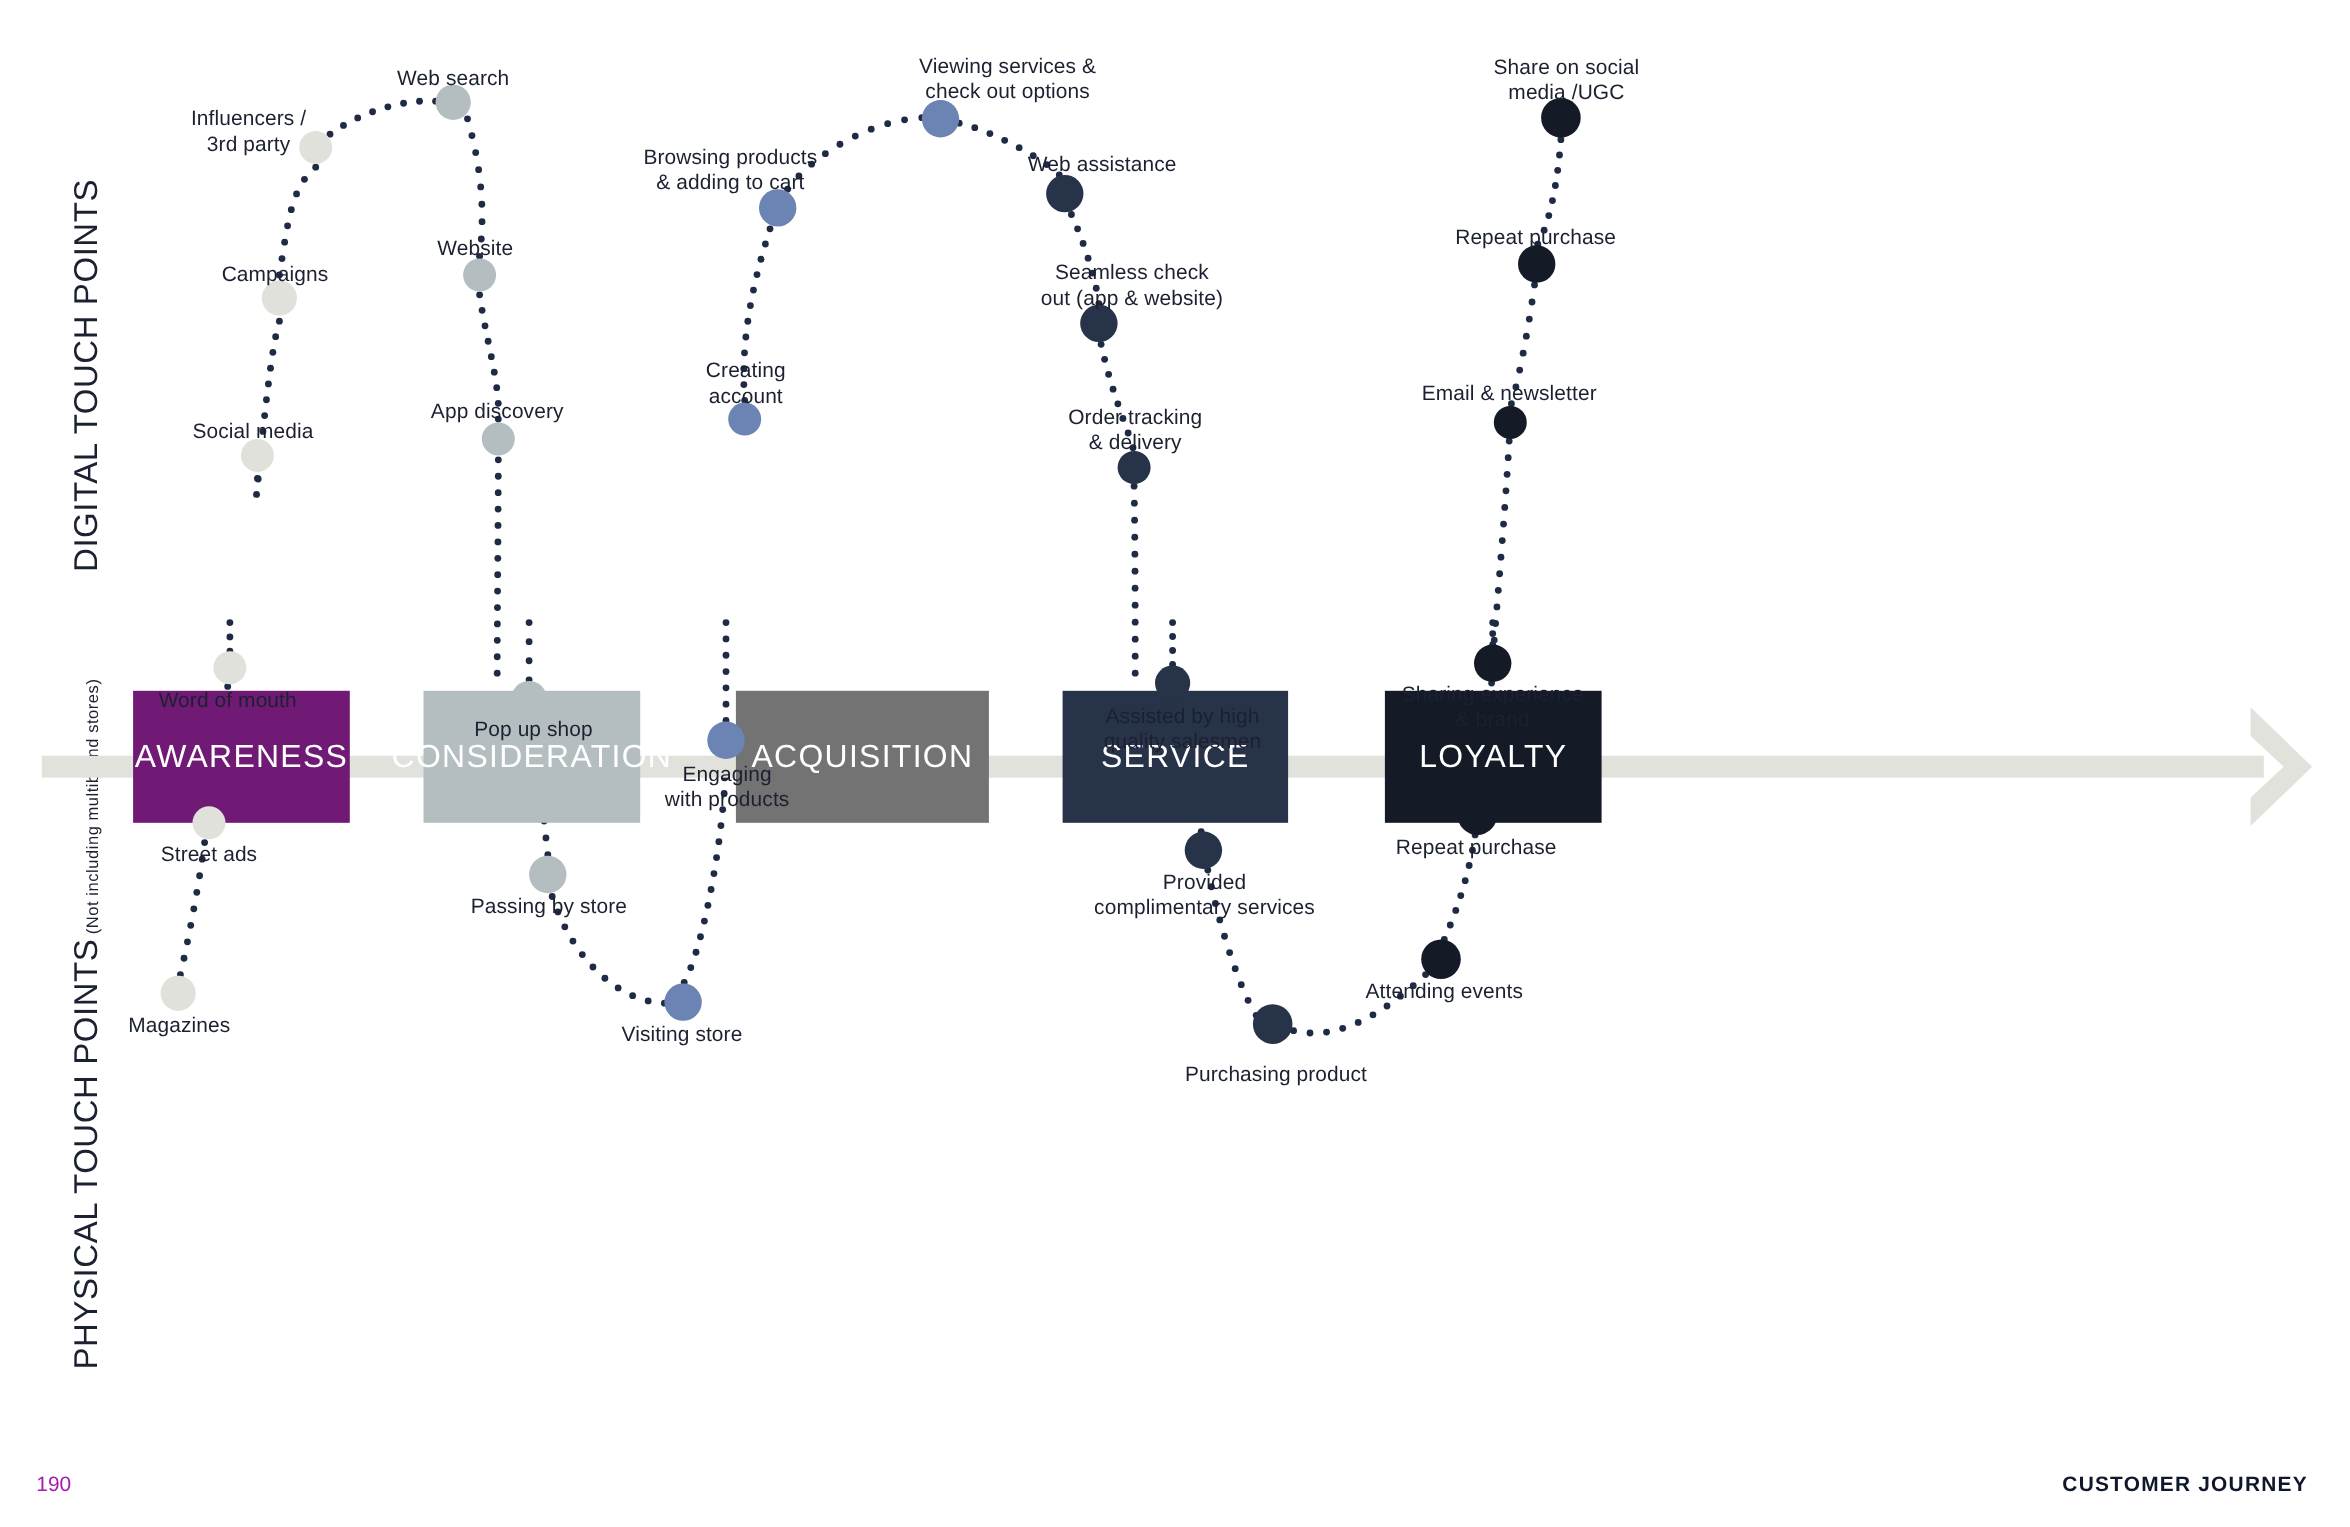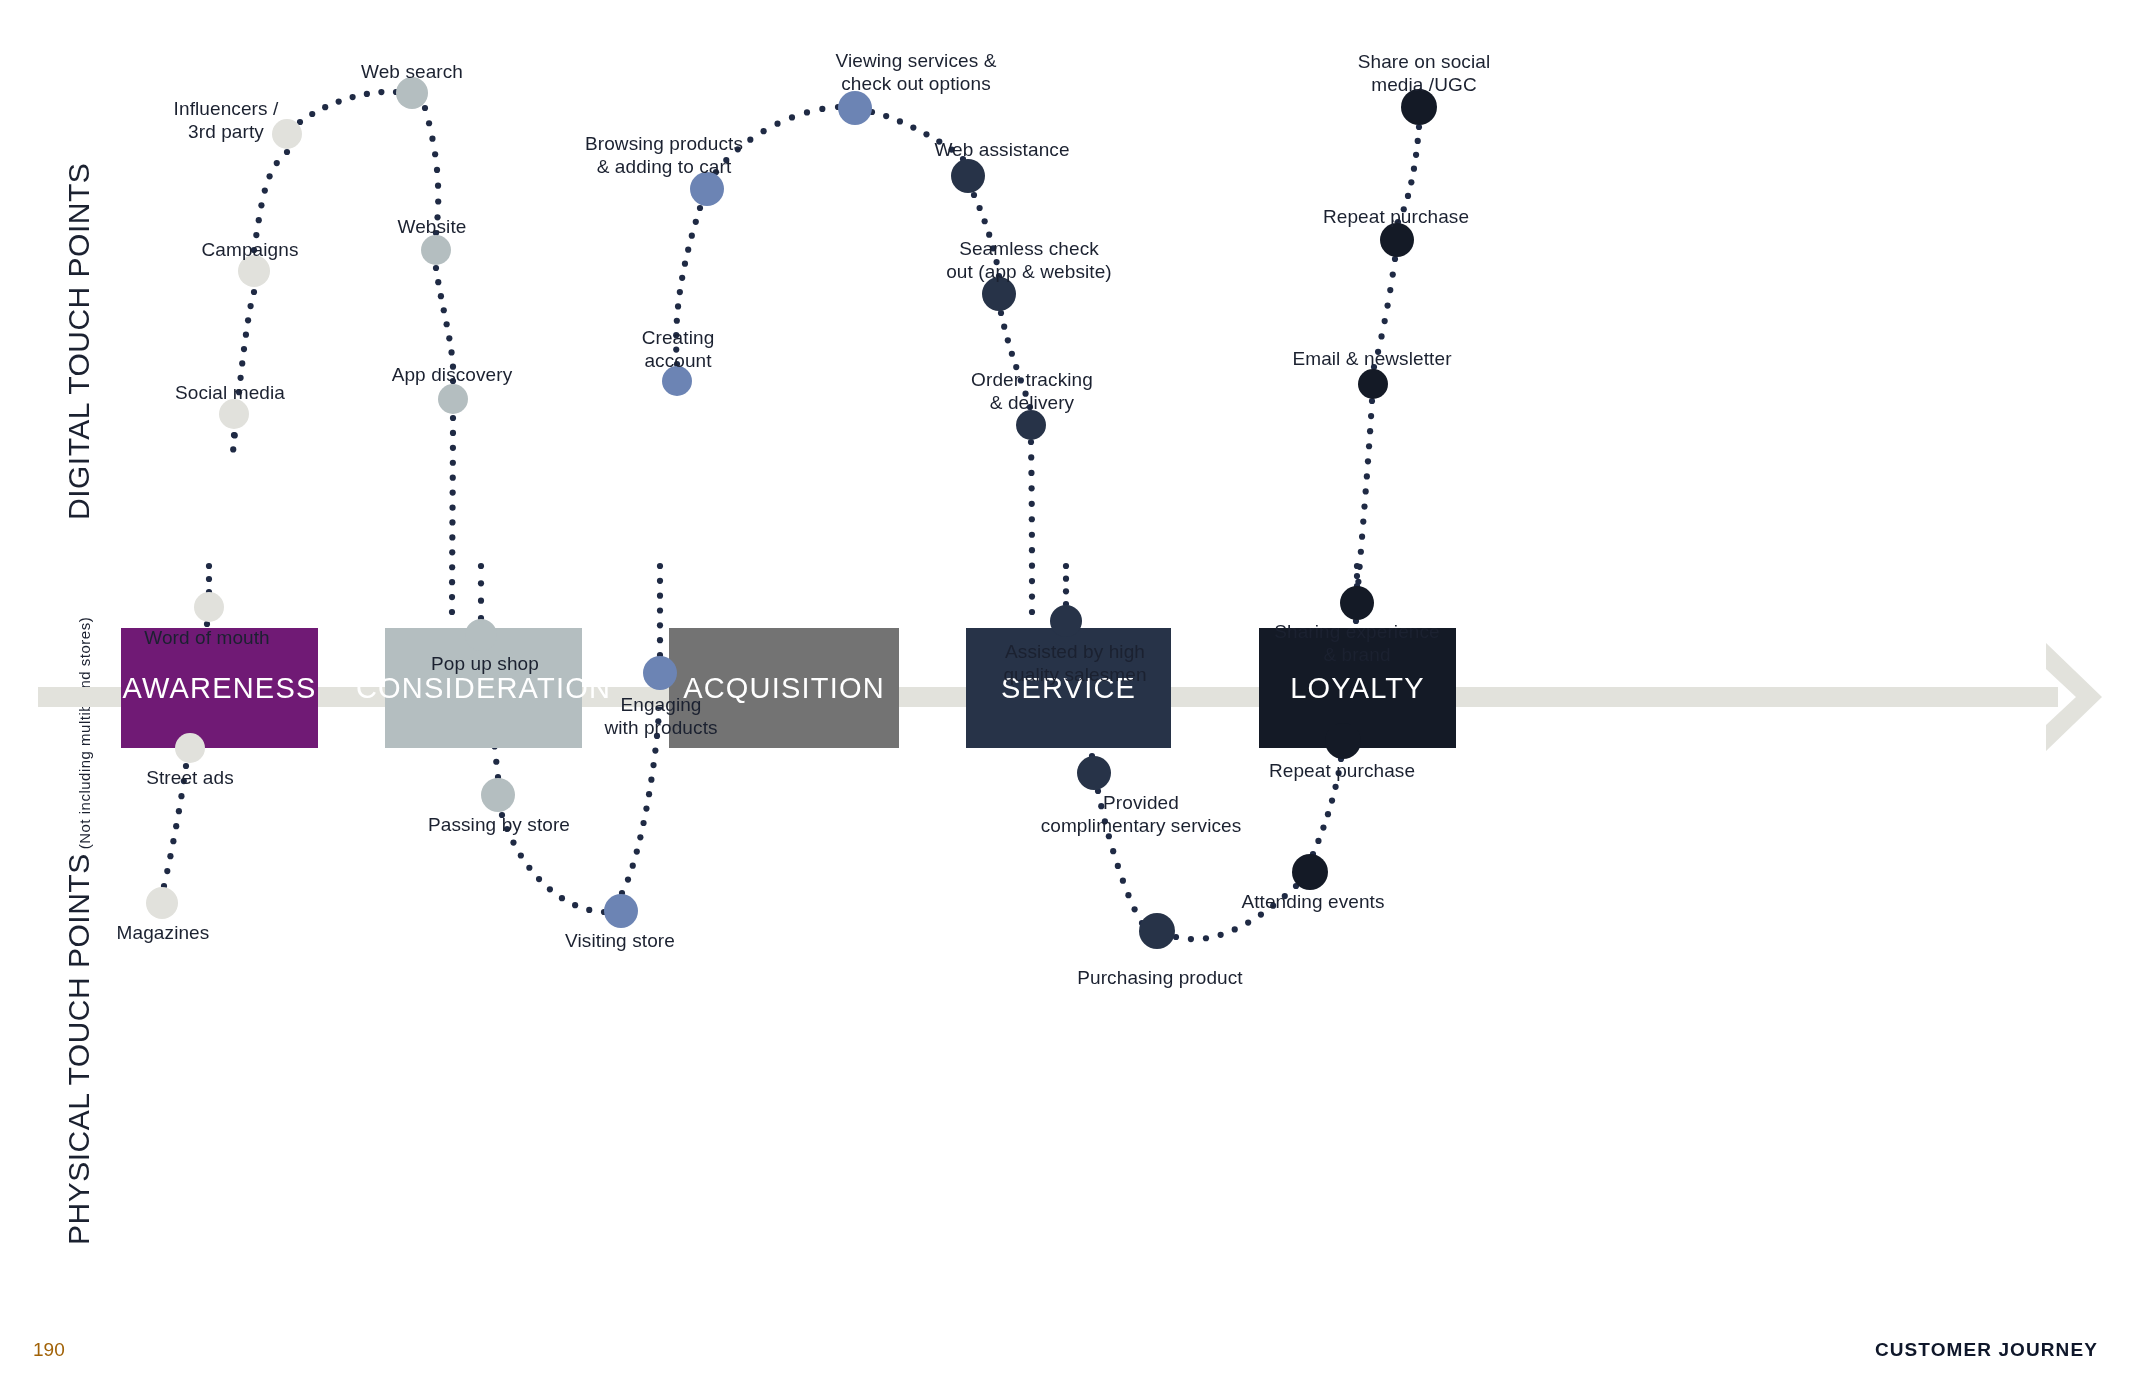--- a/index.html
+++ b/index.html
@@ -86,21 +86,21 @@
   }
 
   
   #paths{position:absolute;left:0;top:0;width:2136px;height:1388px;pointer-events:none;}
 
   
   #page-number{
     position:absolute;
     left:33px; bottom:27px;
     font-size:19px;
-    color:#a16207;
+    color:#a21caf;
   }
   #footer-title{
     position:absolute;
     right:38px; bottom:27px;
     font-size:19px;
     letter-spacing:1.1px;
     font-weight:700;
     color:#0f172a;
   }
 </style>
@@ -465,21 +465,21 @@
       <div class="node-label" style="left: 499px; top: 813px;">Passing by store</div>
       <div class="node" style="left: 621px; top: 911px; width: 34px; height: 34px; background: rgb(108, 132, 180);"></div>
       <div class="node-label" style="left: 620px; top: 929px;">Visiting store</div>
       <div class="node" style="left: 660px; top: 673px; width: 34px; height: 34px; background: rgb(108, 132, 180);"></div>
       <div class="node-label" style="left: 661px; top: 693px;">Engaging
 with products</div>
       <div class="node" style="left: 1066px; top: 621px; width: 32px; height: 32px; background: rgb(39, 51, 72);"></div>
       <div class="node-label" style="left: 1075px; top: 640px;">Assisted by high
 quality salesmen</div>
       <div class="node" style="left: 1094px; top: 773px; width: 34px; height: 34px; background: rgb(39, 51, 72);"></div>
-      <div class="node-label" style="left: 1141px; top: 791px;">Provided
+      <div class="node-label" style="left: 1095px; top: 791px;">Provided
 complimentary services</div>
       <div class="node" style="left: 1157px; top: 931px; width: 36px; height: 36px; background: rgb(39, 51, 72);"></div>
       <div class="node-label" style="left: 1160px; top: 944px; margin-top: 22px;">Purchasing product</div>
       <div class="node" style="left: 1310px; top: 872px; width: 36px; height: 36px; background: rgb(20, 26, 38);"></div>
       <div class="node-label" style="left: 1313px; top: 890px;">Attending events</div>
       <div class="node" style="left: 1343px; top: 741px; width: 36px; height: 36px; background: rgb(20, 26, 38);"></div>
       <div class="node-label" style="left: 1342px; top: 759px;">Repeat purchase</div>
       <div class="node" style="left: 1357px; top: 603px; width: 34px; height: 34px; background: rgb(20, 26, 38);"></div>
       <div class="node-label" style="left: 1357px; top: 620px;">Sharing experience
 &amp; brand</div>

